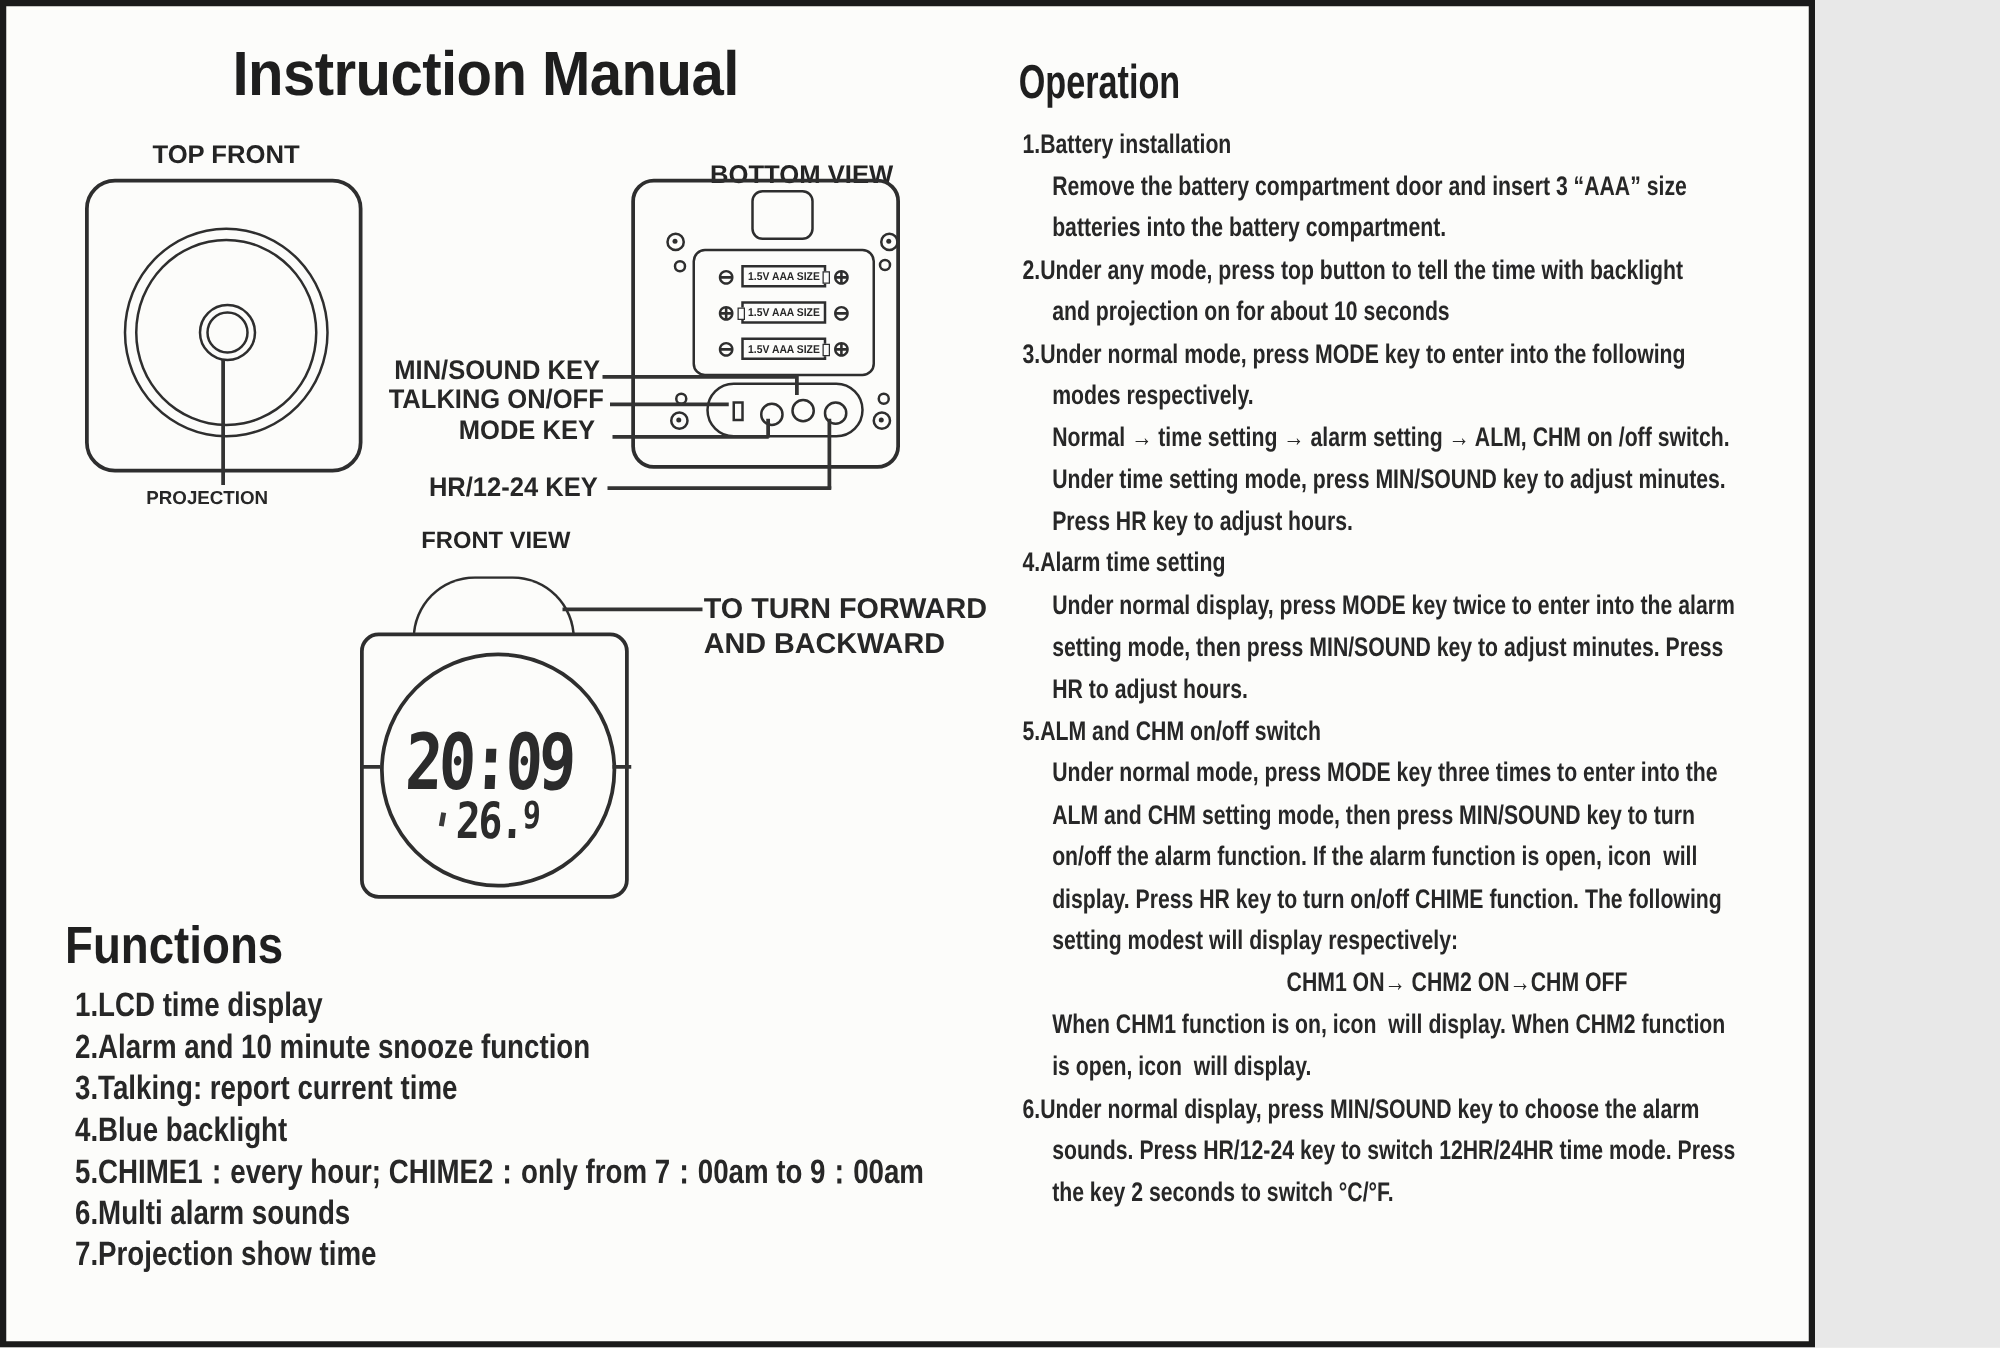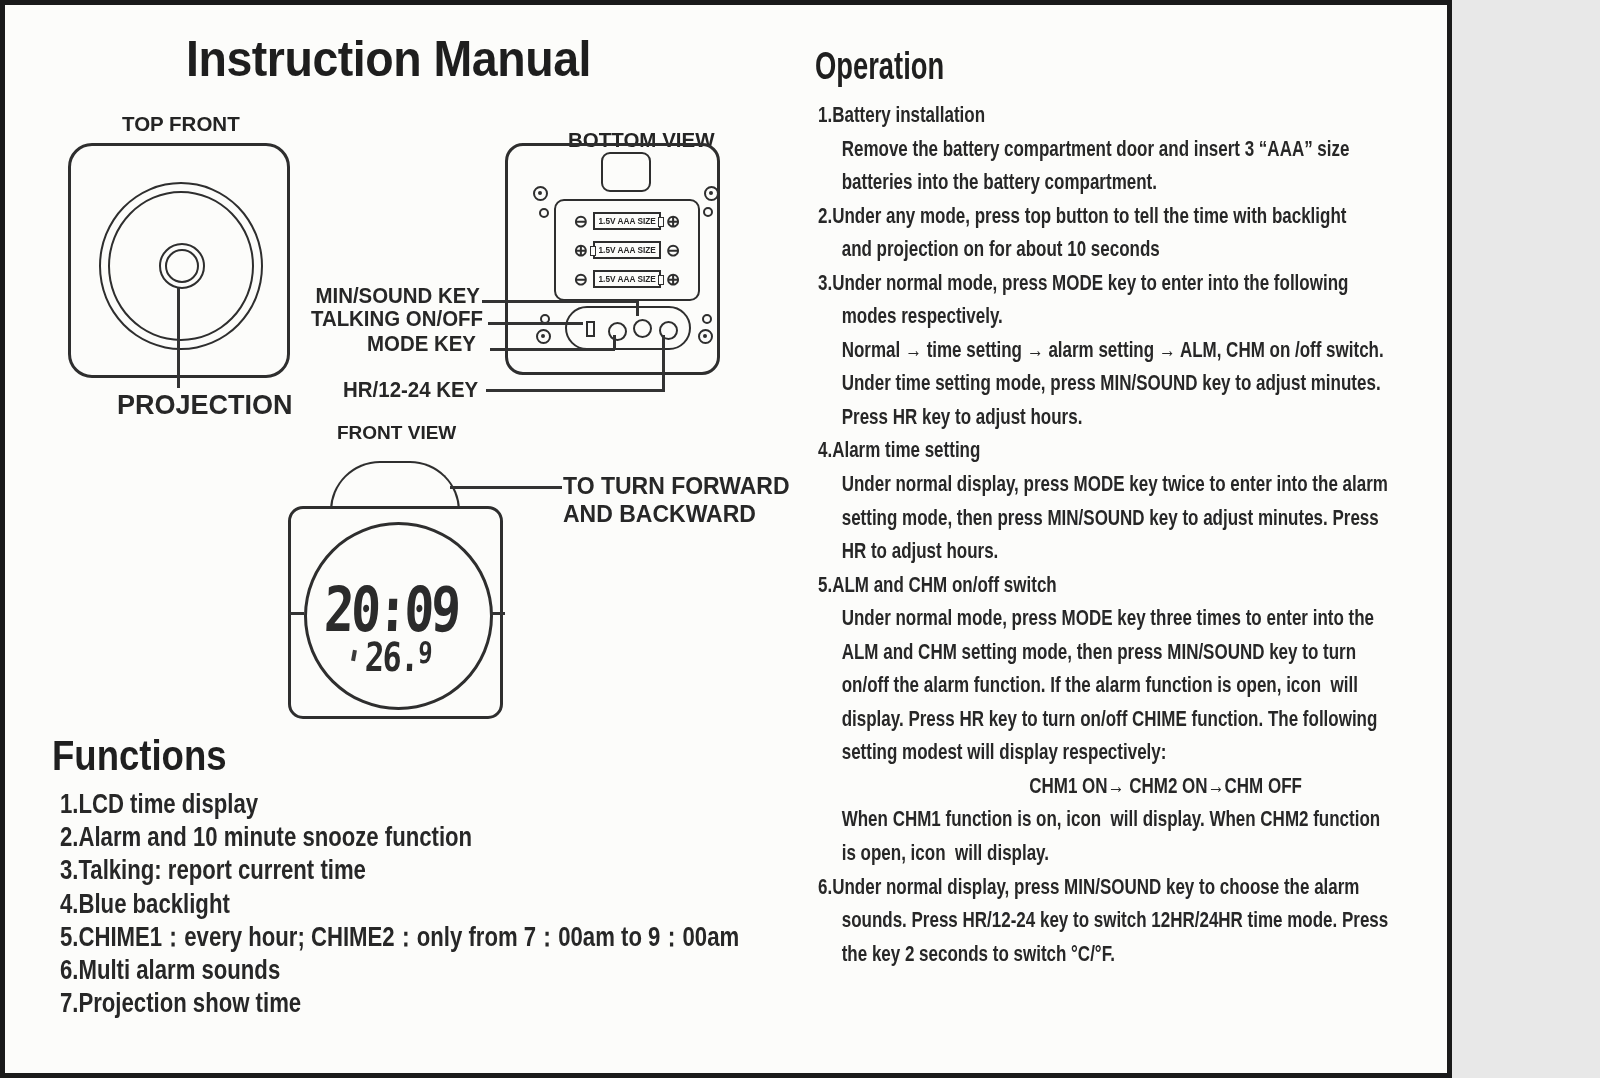--- a/index.html
+++ b/index.html
@@ -90,21 +90,21 @@
 
   <div class="abs view-label nowrap" style="left:122px; top:112px;">TOP FRONT</div>
 
   <div class="abs box topview">
     <div class="ring" style="left:28px; top:36px; width:164px; height:168px;"></div>
     <div class="ring" style="left:37px; top:45px; width:146px; height:150px; border-width:2px;"></div>
     <div class="ring" style="left:88px; top:97px; width:46px; height:46px;"></div>
     <div class="ring" style="left:94px; top:103px; width:34px; height:34px; border-width:2px;"></div>
   </div>
   <div class="abs line" style="left:177px; top:288px; width:2.5px; height:100px;"></div>
-  <div class="abs nowrap" style="left:117px; top:390px; font-size:27px;">PROJECTION</div>
+  <div class="abs nowrap" style="left:117px; top:390px; font-size:15px;">PROJECTION</div>
 
   <div class="abs view-label nowrap" style="left:546px; top:128px;margin-left:22px;">BOTTOM VIEW</div>
 
   <div class="abs box bottomview">
     <div class="tab"></div>
 
     <div class="screw" style="left:25px; top:40px;"></div>
     <div class="hole" style="left:31px; top:62px;"></div>
     <div class="screw" style="left:196px; top:40px;"></div>
     <div class="hole" style="left:195px; top:61px;"></div>

